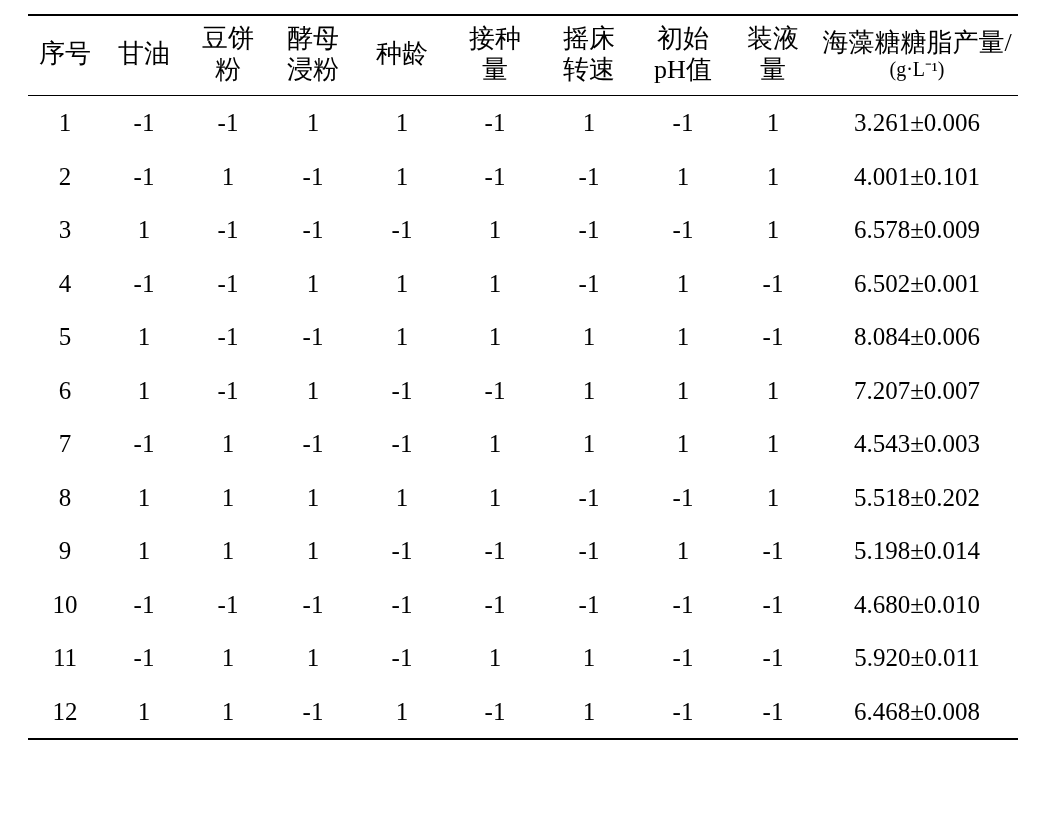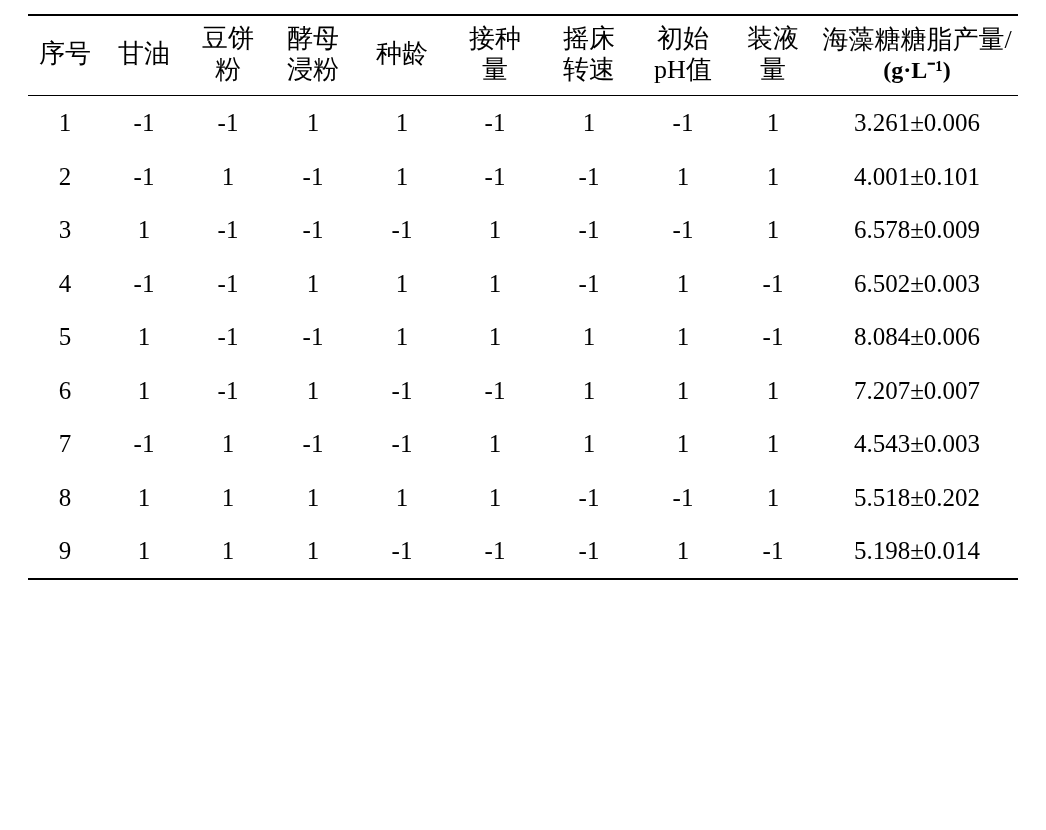--- a/index.html
+++ b/index.html
@@ -58,21 +58,21 @@
   col.c-bean  { width: 84px; }
   col.c-yeast { width: 86px; }
   col.c-age   { width: 92px; }
   col.c-inoc  { width: 94px; }
   col.c-shake { width: 94px; }
   col.c-ph    { width: 94px; }
   col.c-vol   { width: 86px; }
   col.c-yield { width: 202px; }
 
   .two-line { display: block; }
-  .unit { font-size: 24px; font-weight: bold; }
+  .unit { font-size: 20px; }
 </style>
 </head>
 <body>
 
 <div class="page">
   <table class="data-table">
     <colgroup>
       <col class="c-idx">
         <col class="c-gly">
         <col class="c-bean">
@@ -165,21 +165,21 @@
       <tr>
         <td>4</td>
         <td>-1</td>
         <td>-1</td>
         <td>1</td>
         <td>1</td>
         <td>1</td>
         <td>-1</td>
         <td>1</td>
         <td>-1</td>
-        <td>6.502±0.003</td>
+        <td>6.502±0.001</td>
       </tr>
       <tr>
         <td>5</td>
         <td>1</td>
         <td>-1</td>
         <td>-1</td>
         <td>1</td>
         <td>1</td>
         <td>1</td>
         <td>1</td>
@@ -226,16 +226,52 @@
         <td>9</td>
         <td>1</td>
         <td>1</td>
         <td>1</td>
         <td>-1</td>
         <td>-1</td>
         <td>-1</td>
         <td>1</td>
         <td>-1</td>
         <td>5.198±0.014</td>
+      </tr>
+      <tr>
+        <td>10</td>
+        <td>-1</td>
+        <td>-1</td>
+        <td>-1</td>
+        <td>-1</td>
+        <td>-1</td>
+        <td>-1</td>
+        <td>-1</td>
+        <td>-1</td>
+        <td>4.680±0.010</td>
+      </tr>
+      <tr>
+        <td>11</td>
+        <td>-1</td>
+        <td>1</td>
+        <td>1</td>
+        <td>-1</td>
+        <td>1</td>
+        <td>1</td>
+        <td>-1</td>
+        <td>-1</td>
+        <td>5.920±0.011</td>
+      </tr>
+      <tr>
+        <td>12</td>
+        <td>1</td>
+        <td>1</td>
+        <td>-1</td>
+        <td>1</td>
+        <td>-1</td>
+        <td>1</td>
+        <td>-1</td>
+        <td>-1</td>
+        <td>6.468±0.008</td>
       </tr>
     </tbody>
   </table>
 </div>
 
 </body></html>

